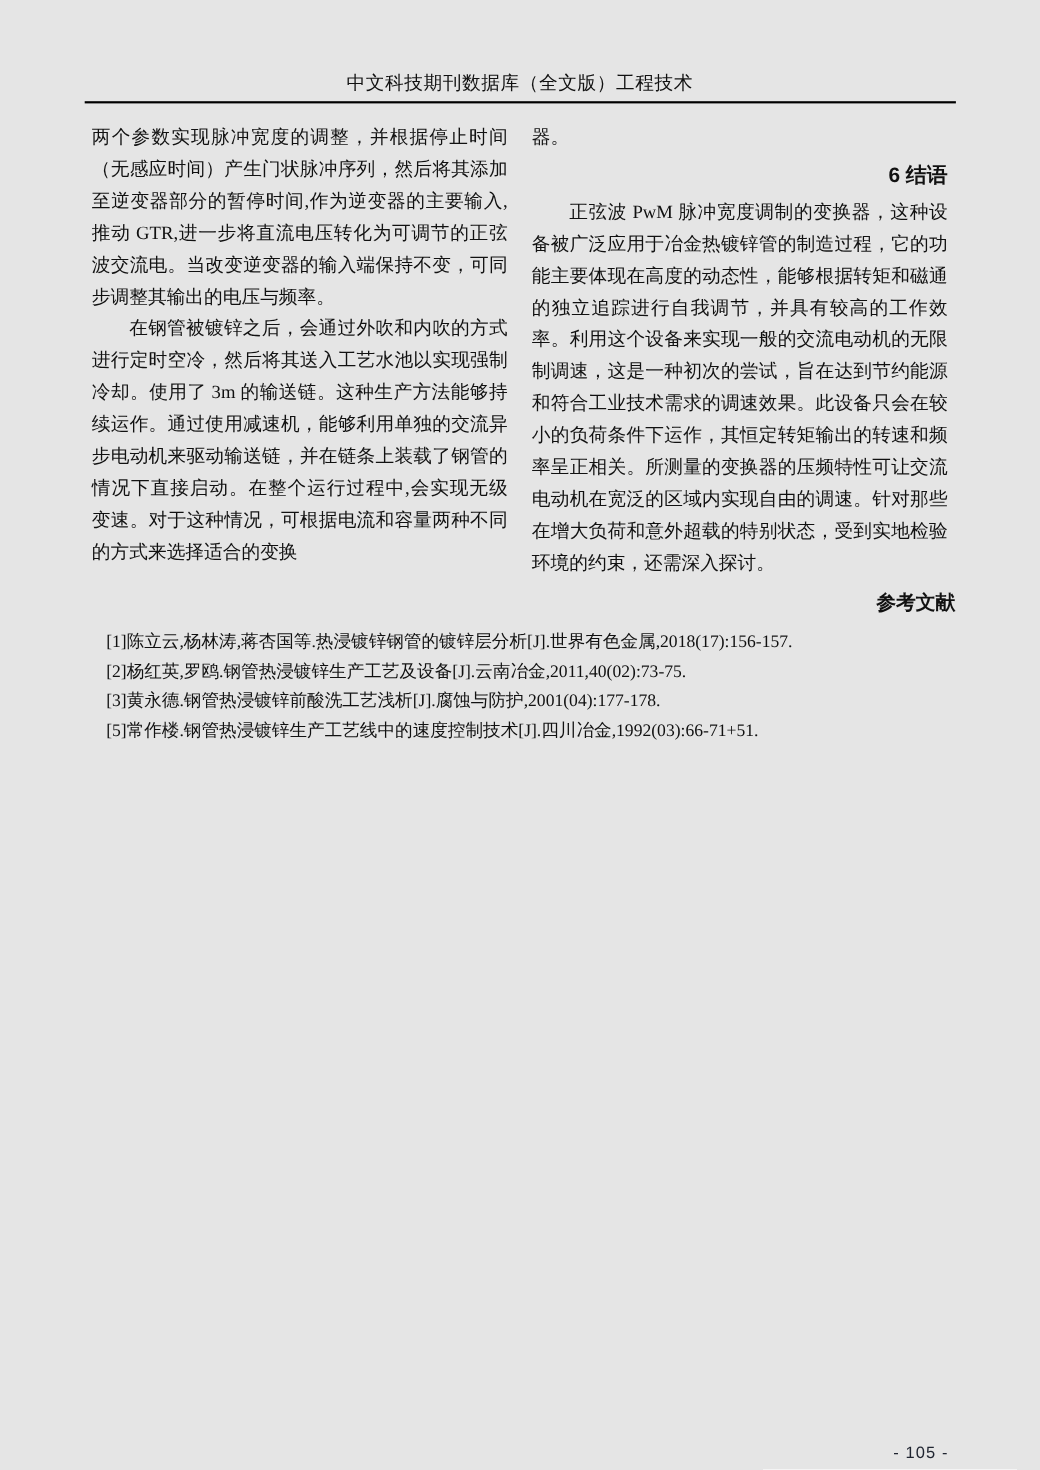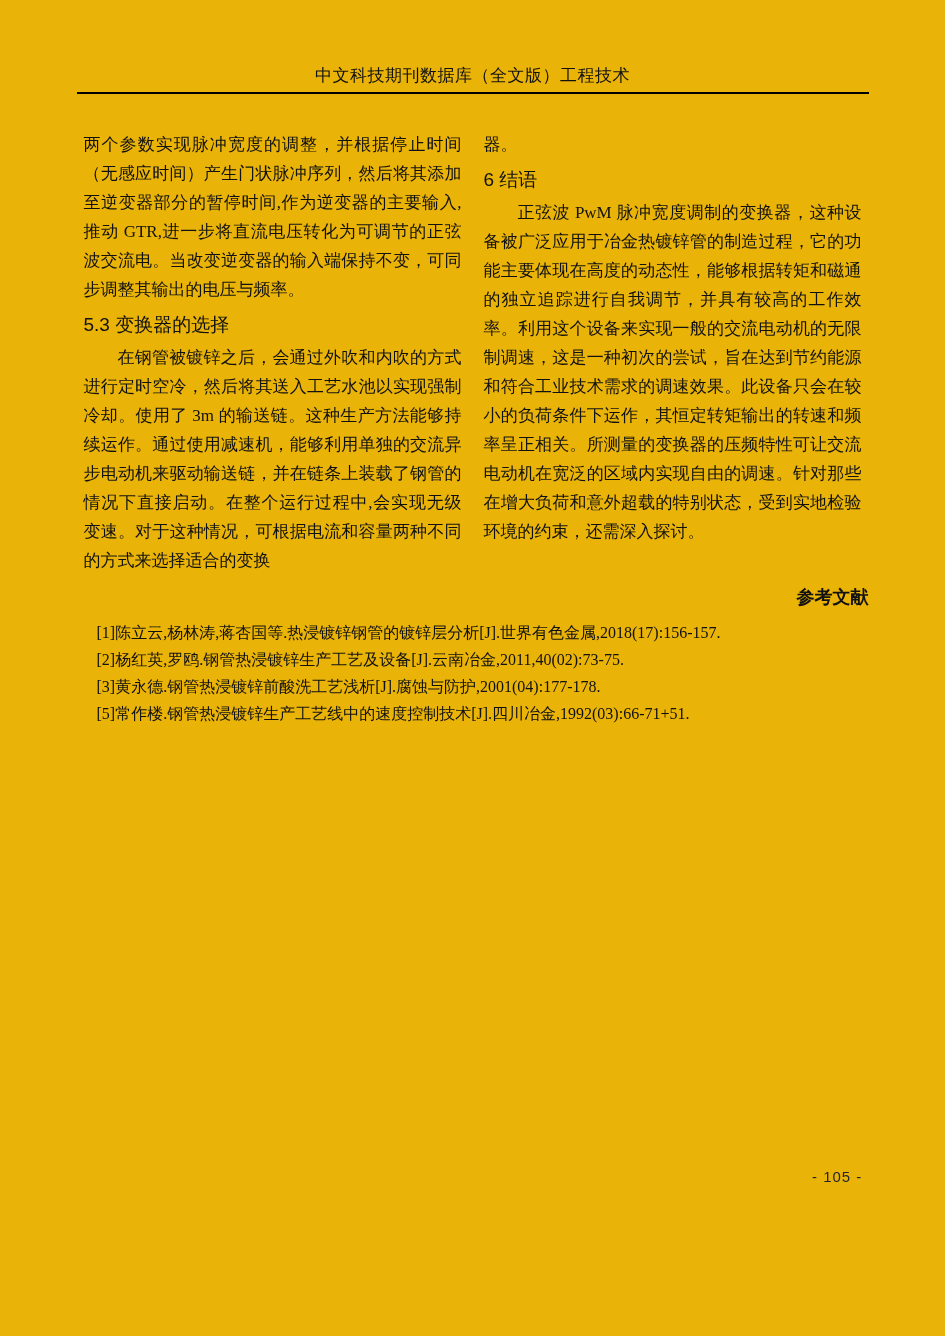--- a/index.html
+++ b/index.html
@@ -4,65 +4,65 @@
 <style>
   html, body {
     margin: 0;
     padding: 0;
     background: #ffffff;
   }
   .page {
     position: relative;
     width: 945px;
     height: 1336px;
-    background: #eab308;
+    background: #e5e5e5;
     overflow: hidden;
     font-family: "Liberation Serif", "DejaVu Serif", serif;
     color: #1a1a1a;
   }
   .page-header {
     padding-top: 64px;
     text-align: center;
     font-size: 17px;
     letter-spacing: 0.5px;
     color: #111;
   }
   .header-rule {
     width: 792px;
     height: 2px;
     background: #000;
     margin: 5px auto 0 auto;
   }
   .columns {
     width: 778px;
-    margin: 36px auto 0 auto;
+    margin: 16px auto 0 auto;
     display: flex;
     justify-content: space-between;
   }
   .col {
     width: 378px;
     font-size: 17px;
     line-height: 29px;
     text-align: justify;
     text-justify: inter-character;
     color: #111;
   }
   .col p {
     margin: 0;
   }
   .indent {
     text-indent: 2em;
   }
   .sec-heading {
     font-family: "Liberation Sans", "DejaVu Sans", sans-serif;
-    font-weight: normal;
+    font-weight: bold;
     font-size: 19px;
     line-height: 29px;
     margin: 6px 0 4px 0;
-    text-align: left;
+    text-align: right;
     color: #111;
   }
   .references {
     width: 792px;
     margin: 10px auto 0 auto;
   }
   .ref-heading {
     font-family: "Liberation Sans", "DejaVu Sans", sans-serif;
     font-weight: bold;
     font-size: 18px;
@@ -73,42 +73,41 @@
   .ref-item {
     font-size: 16px;
     line-height: 27px;
     color: #111;
     text-align: left;
     font-family: "Liberation Serif", "DejaVu Serif", serif;
     margin-left: 20px;
   }
   .page-number {
     position: absolute;
-    top: 1168px;
+    top: 1312px;
     left: 812px;
     font-family: "Liberation Sans", "DejaVu Sans", sans-serif;
     font-size: 15px;
     color: #1f2430;
     letter-spacing: 1px;
   }
 </style>
 </head>
 <body>
 
 <div class="page">
 
   <div class="page-header">中文科技期刊数据库（全文版）工程技术</div>
 
   <div class="header-rule"></div>
 
   <div class="columns">
 
     <div class="col">
       <p>两个参数实现脉冲宽度的调整，并根据停止时间（无感应时间）产生门状脉冲序列，然后将其添加至逆变器部分的暂停时间,作为逆变器的主要输入,推动 GTR,进一步将直流电压转化为可调节的正弦波交流电。当改变逆变器的输入端保持不变，可同步调整其输出的电压与频率。</p>
-      <h3 class="sec-heading">5.3 变换器的选择</h3>
       <p class="indent">在钢管被镀锌之后，会通过外吹和内吹的方式进行定时空冷，然后将其送入工艺水池以实现强制冷却。使用了 3m 的输送链。这种生产方法能够持续运作。通过使用减速机，能够利用单独的交流异步电动机来驱动输送链，并在链条上装载了钢管的情况下直接启动。在整个运行过程中,会实现无级变速。对于这种情况，可根据电流和容量两种不同的方式来选择适合的变换</p>
     </div>
 
     <div class="col">
       <p>器。</p>
       <h3 class="sec-heading">6 结语</h3>
       <p class="indent">正弦波 PwM 脉冲宽度调制的变换器，这种设备被广泛应用于冶金热镀锌管的制造过程，它的功能主要体现在高度的动态性，能够根据转矩和磁通的独立追踪进行自我调节，并具有较高的工作效率。利用这个设备来实现一般的交流电动机的无限制调速，这是一种初次的尝试，旨在达到节约能源和符合工业技术需求的调速效果。此设备只会在较小的负荷条件下运作，其恒定转矩输出的转速和频率呈正相关。所测量的变换器的压频特性可让交流电动机在宽泛的区域内实现自由的调速。针对那些在增大负荷和意外超载的特别状态，受到实地检验环境的约束，还需深入探讨。</p>
     </div>
 
   </div>

